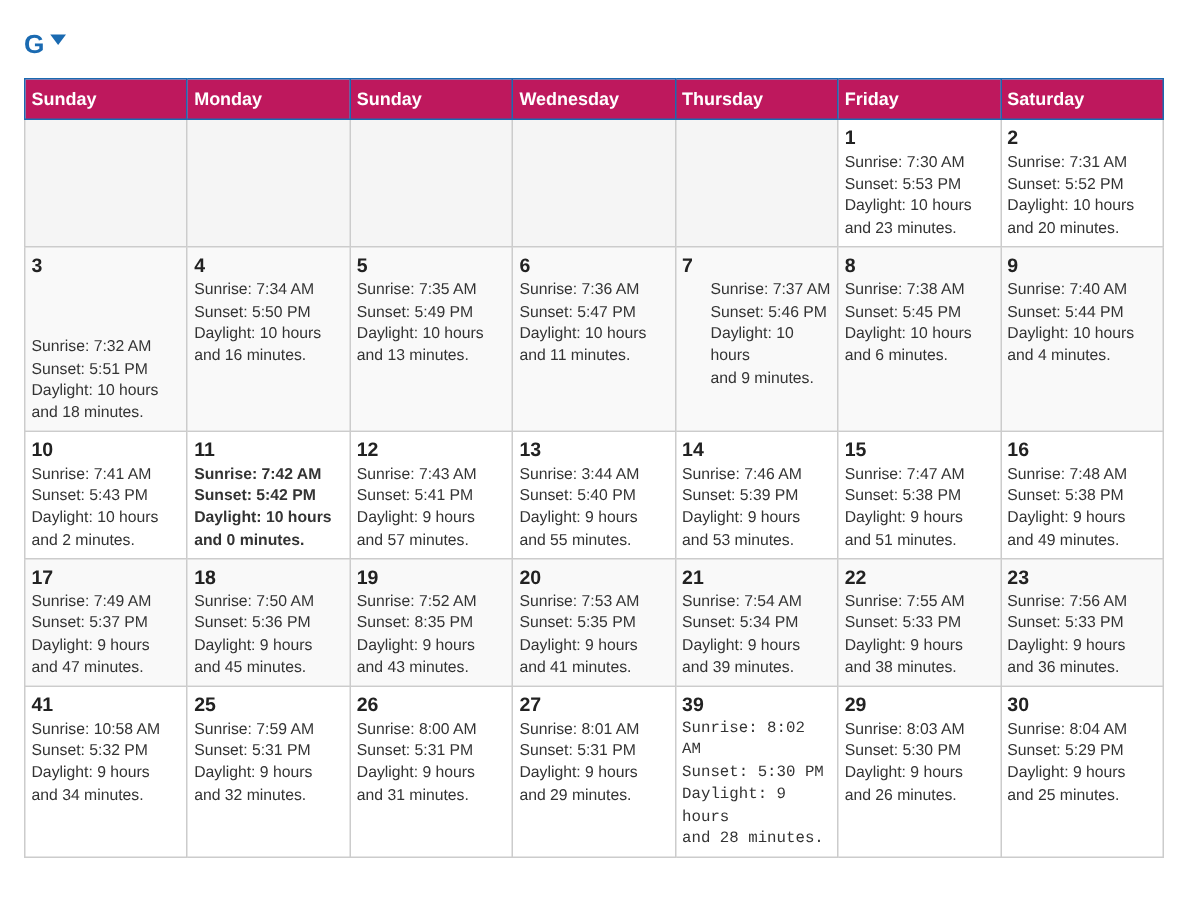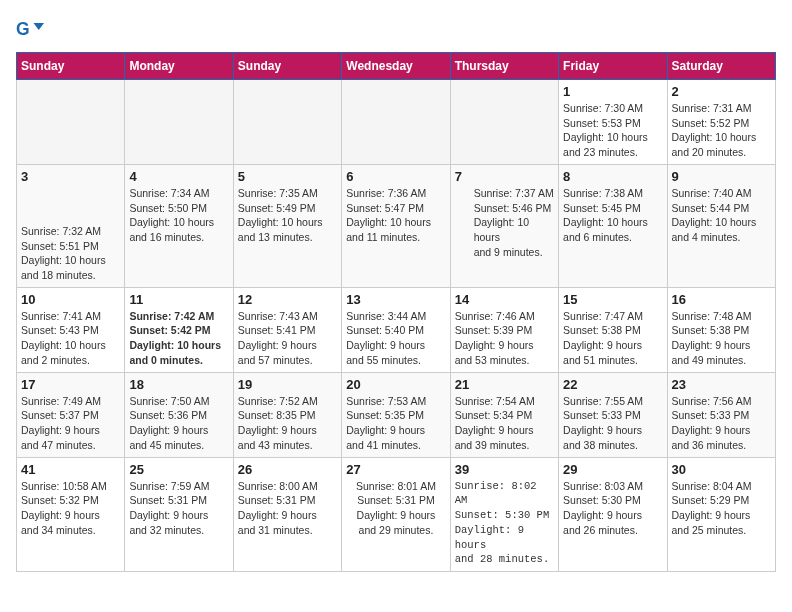--- a/index.html
+++ b/index.html
@@ -311,21 +311,21 @@
         </td>
         <td>
           <div class="day-number">26</div>
           <div class="day-info" style="white-space: pre-line;">Sunrise: 8:00 AM
 Sunset: 5:31 PM
 Daylight: 9 hours
 and 31 minutes.</div>
         </td>
         <td>
           <div class="day-number">27</div>
-          <div class="day-info" style="white-space: pre-line; text-align: center;">Sunrise: 8:01 AM
+          <div class="day-info" style="white-space: pre-line;">Sunrise: 8:01 AM
 Sunset: 5:31 PM
 Daylight: 9 hours
 and 29 minutes.</div>
         </td>
         <td>
           <div class="day-number">39</div>
           <div class="day-info" style="white-space: pre-line; font-family: Liberation Mono, monospace;">Sunrise: 8:02 AM
 Sunset: 5:30 PM
 Daylight: 9 hours
 and 28 minutes.</div>

